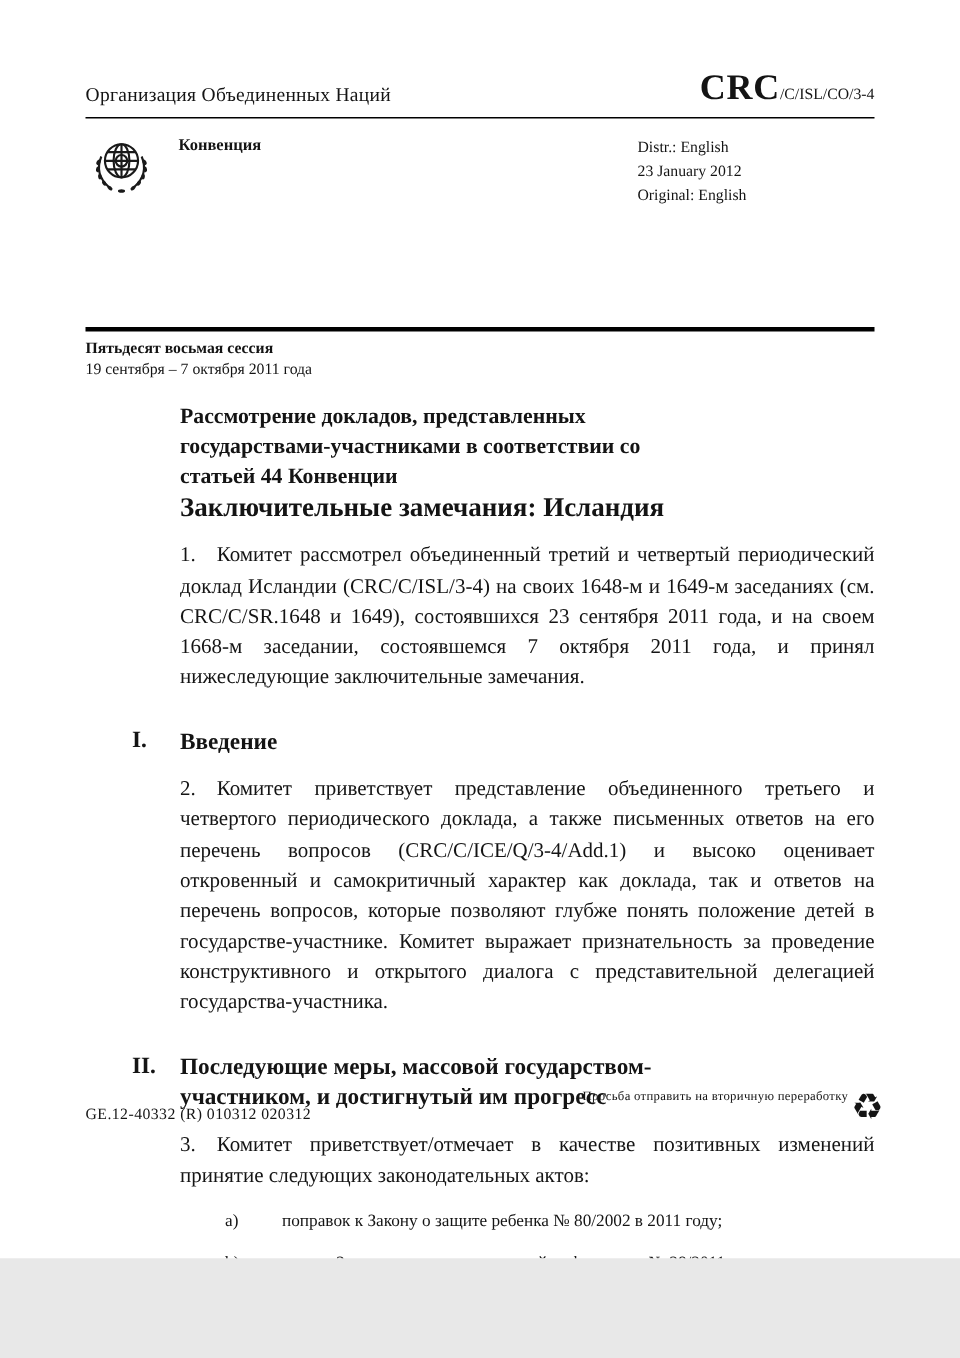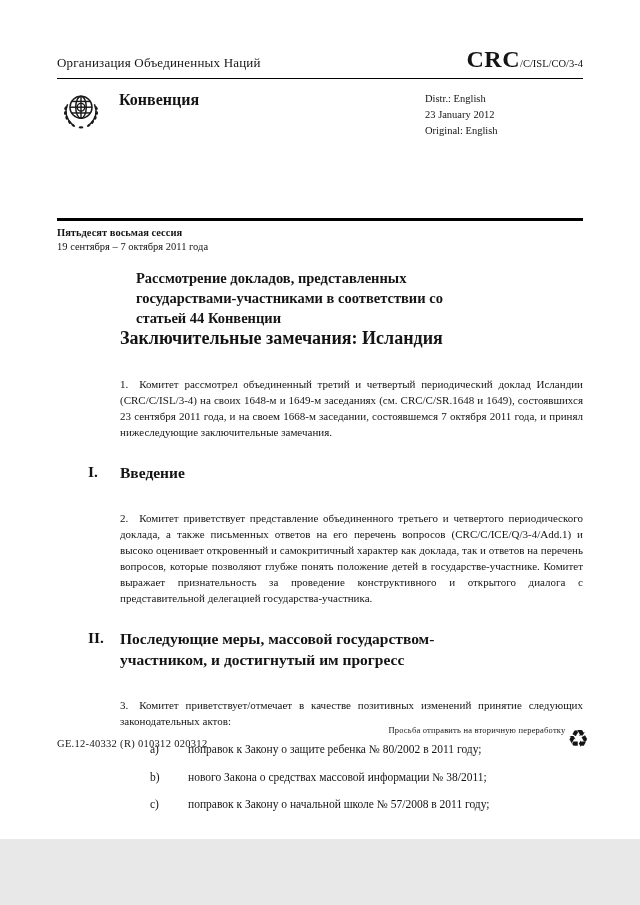--- a/index.html
+++ b/index.html
@@ -14,35 +14,35 @@
   
   .top-row{display:flex;justify-content:space-between;align-items:flex-end;
     border-bottom:1px solid #000;padding-bottom:5px;}
   .org-name{font-size:13px;letter-spacing:.2px;padding-bottom:2px;}
   .doc-symbol{white-space:nowrap;}
   .doc-symbol .big{font-size:24px;font-weight:bold;letter-spacing:.5px;}
   .doc-symbol .small{font-size:10.5px;font-weight:normal;}
   
   .masthead{display:flex;margin-top:9px;}
   .emblem{width:48px;height:48px;flex:0 0 48px;}
-  .mast-title{margin-left:14px;font-size:16px;font-weight:bold;line-height:1.3;padding-top:2px;}
+  .mast-title{margin-left:14px;font-size:11px;font-weight:bold;line-height:1.3;padding-top:2px;}
   .distr-block{margin-left:auto;width:158px;font-size:10.5px;line-height:1.5;padding-top:3px;}
   .distr-block div{white-space:nowrap;}
   
   .rule-thick{height:3px;background:#000;margin-top:80px;}
   
   .session{margin-top:6px;}
   .committee{font-size:11.5px;font-weight:bold;}
   .session-number{font-size:10.5px;font-weight:bold;margin-top:3px;}
   .session-dates{font-size:10.5px;margin-top:3px;}
   
   .content{margin-left:63px;margin-top:16px;}
-  .main-heading{font-size:14.5px;font-weight:bold;line-height:1.38;max-width:345px;margin-left:16px;}
+  .main-heading{font-size:14.5px;font-weight:bold;line-height:1.38;max-width:345px;}
   .subheading{font-size:18px;font-weight:bold;}
-  .para{font-size:11px;line-height:1.45;text-align:justify;margin-top:28px;}
+  .para{font-size:14px;line-height:1.45;text-align:justify;margin-top:12px;}
   .section-heading{display:flex;margin-left:-32px;margin-top:22px;}
   .section-heading .numeral{flex:0 0 32px;font-size:15.5px;font-weight:bold;}
   .section-heading .stitle{font-size:15.5px;font-weight:bold;line-height:1.32;max-width:385px;}
   .list-item{display:flex;margin-top:11px;font-size:11.5px;line-height:1.45;}
   .list-item .label{flex:0 0 38px;margin-left:30px;}
   .list-item .text{flex:1;}
   
   .footer{position:absolute;left:57px;right:51px;bottom:90px;
     display:flex;justify-content:space-between;align-items:flex-end;}
   .footer-ref{font-size:10.5px;letter-spacing:.3px;}

